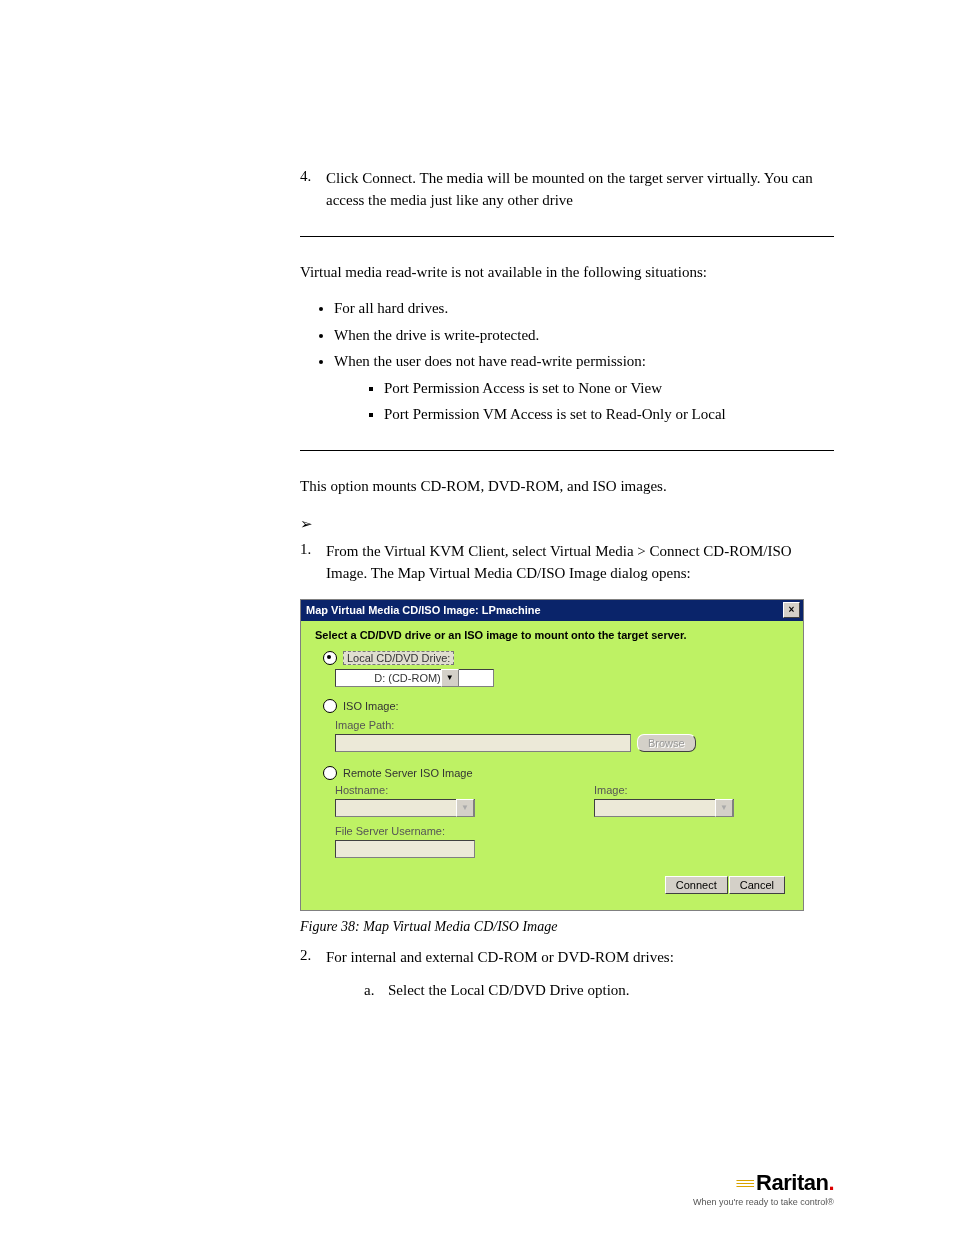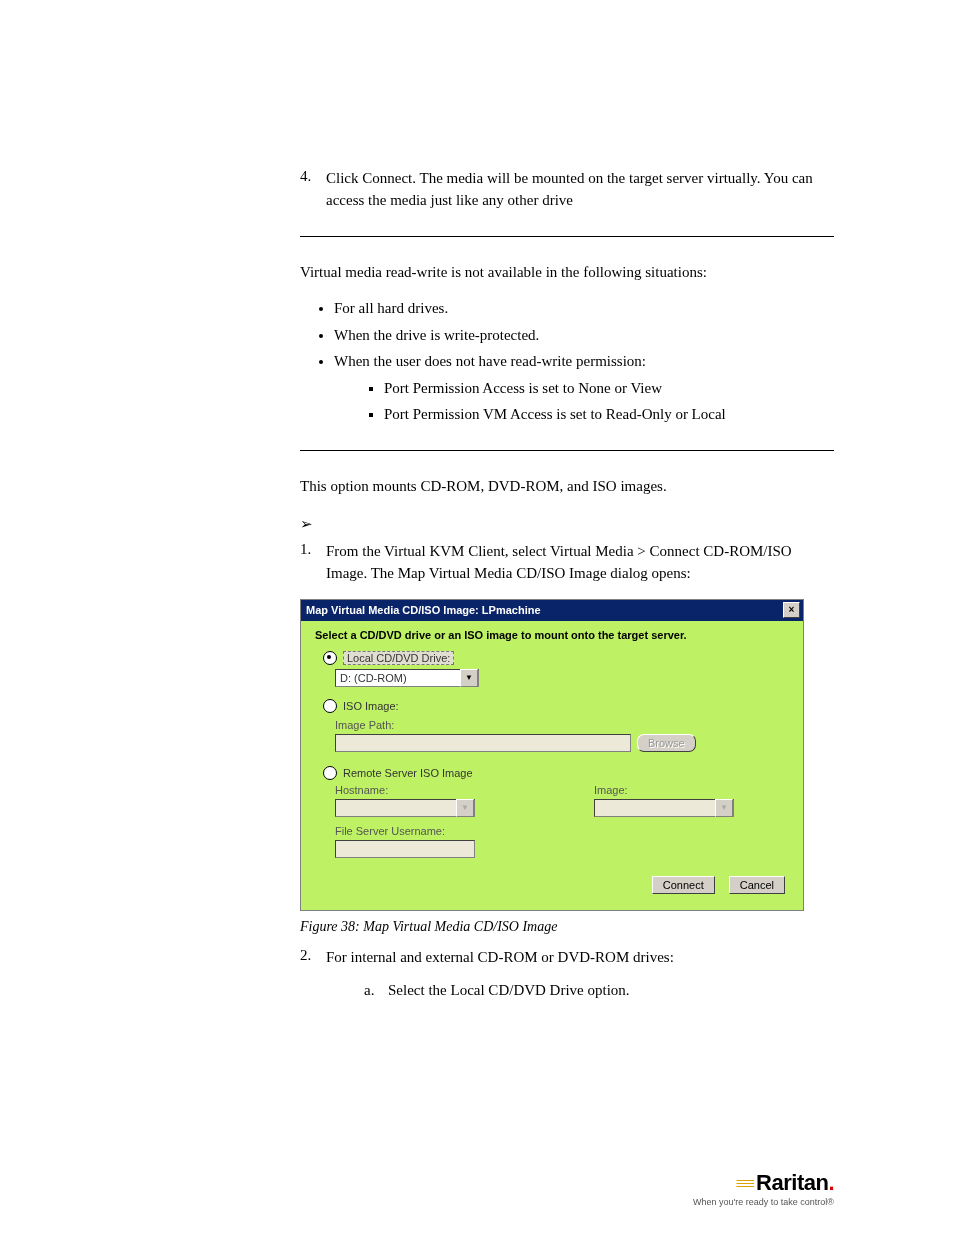--- a/index.html
+++ b/index.html
@@ -100,21 +100,21 @@
   .sub-indent { margin-left: 20px; }
   .sub-indent2 { margin-left: 20px; margin-top: 3px; }
   .field-label { color: #555; margin: 6px 0 3px 20px; }
   .select {
     display: flex; align-items: center; justify-content: space-between;
     background: #fff; border: 1px solid #808080;
     border-top-color: #404040; border-left-color: #404040;
     height: 18px; padding: 0 0 0 4px;
     box-sizing: border-box;
   }
-  .select.w160 { width: 144px; }
+  .select.w160 { width: 159px; justify-content: center; }
   .select.w140 { width: 140px; }
   .select.disabled { background: #ECE9D8; color: #888; }
   .sel-btn {
     width: 16px; height: 16px;
     background: #D4D0C8;
     border: 1px solid #fff;
     border-right-color: #808080;
     border-bottom-color: #808080;
     display: flex; align-items: center; justify-content: center;
     color: #000; font-size: 8px;
@@ -135,21 +135,21 @@
     border-bottom-color: #404040;
     padding: 2px 10px;
     font-family: Tahoma, Arial, sans-serif;
     font-size: 11px;
     color: #000;
   }
   .btn.disabled { color: #999; text-shadow: 1px 1px 0 #fff; border-radius: 7px; }
   .two-col { display: flex; gap: 60px; margin-top: 4px; }
   .two-col > div { flex: 1; }
   .col-label { color: #555; margin-bottom: 3px; }
-  .btn-row { display: flex; justify-content: flex-end; gap: 14px; margin: 18px 8px 4px 0; }
+  .btn-row { display: flex; justify-content: flex-end; gap: 1px; margin: 18px 8px 4px 0; }
   .row-path { display: flex; align-items: center; gap: 6px; margin-left: 20px; }
 
   .caption { font-style: italic; margin: 8px 0 12px 0; font-size: 14px; }
 
   .substep { margin-left: 64px; margin-top: 8px; display: flex; }
   .substep .let { width: 24px; }
 
   .footer {
     position: absolute;
     right: 120px;

